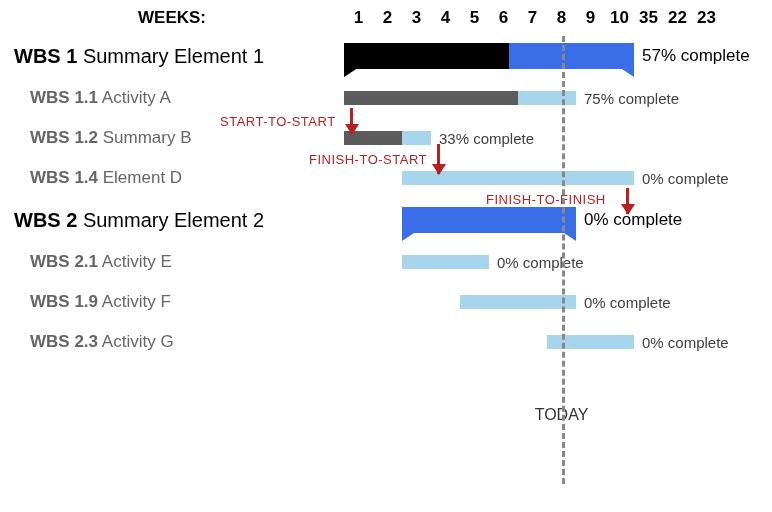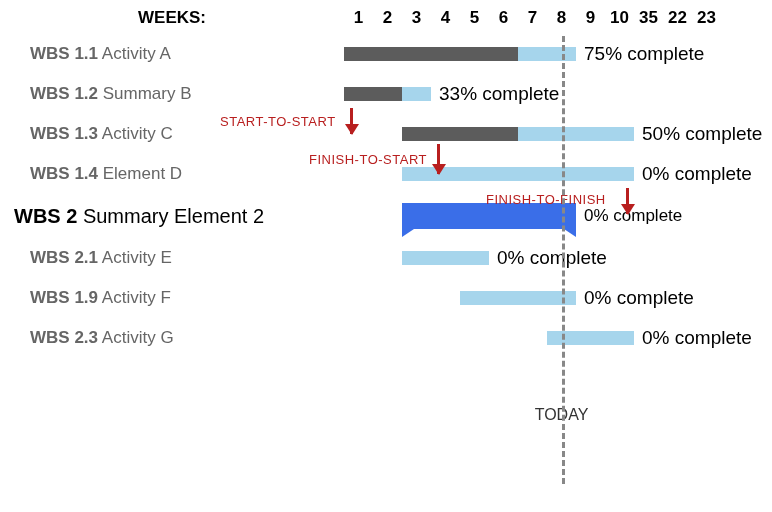--- a/index.html
+++ b/index.html
@@ -94,22 +94,22 @@
     width: 0; height: 0;
     border-top: 8px solid #000;
     border-right: 12px solid transparent;
   }
   .bar.summary::after {
     right: 0;
     border-left: 12px solid transparent;
   }
   .pct {
     position: absolute;
-    font-size: 19px;
-    color: #000000;
+    font-size: 15px;
+    color: #404040;
     white-space: nowrap;
     transform: translateY(-50%);
     top: 50%;
   }
   .pct.black { color: #000; font-size: 17px; }
   .today-line {
     position: absolute;
     top: 36px;
     bottom: 28px;
     border-left: 3px dashed #888;
@@ -162,48 +162,49 @@
       <span class="week-tick">8</span>
       <span class="week-tick">9</span>
       <span class="week-tick">10</span>
       <span class="week-tick">35</span>
       <span class="week-tick">22</span>
       <span class="week-tick">23</span>
     </div>
 </div>
 
 <div id="rows">
+    <div class="row summary">
+      <div class="label-col summary"><span class="wbs">WBS 1</span><span class="activity-name"> Summary Element 1</span></div>
+      <div class="chart-col">
+        <div class="bar summary" style="left: 0px; width: 290px;">
+          <div class="prog" style="width: 57%;"></div>
+          <span class="lflag"></span>
+        </div>
+        <div class="pct black" style="left: 298px;">57% complete</div>
+      </div>
+    </div>
     <div class="row">
       <div class="label-col"><span class="wbs">WBS 1.1</span><span class="activity-name"> Activity A</span></div>
       <div class="chart-col">
         <div class="bar" style="left: 0px; width: 232px;">
           <div class="prog" style="width: 75%;"></div>
         </div>
         <div class="pct" style="left: 240px;">75% complete</div>
       </div>
     </div>
     <div class="row">
       <div class="label-col"><span class="wbs">WBS 1.2</span><span class="activity-name"> Summary B</span></div>
       <div class="chart-col">
         <div class="bar" style="left: 0px; width: 87px;">
           <div class="prog" style="width: 67%;"></div>
         </div>
         <div class="pct" style="left: 95px;">33% complete</div>
       </div>
     </div>
     <div class="row">
-      <div class="label-col"><span class="wbs">WBS 1.3</span><span class="activity-name"> Activity C</span></div>
-      <div class="chart-col">
-        <div class="bar" style="left: 58px; width: 232px;">
-          <div class="prog" style="width: 50%;"></div>
-        </div>
-        <div class="pct" style="left: 298px;">50% complete</div>
-      </div>
-    </div>
-    <div class="row">
       <div class="label-col"><span class="wbs">WBS 1.4</span><span class="activity-name"> Element D</span></div>
       <div class="chart-col">
         <div class="bar" style="left: 58px; width: 232px;"></div>
         <div class="pct" style="left: 298px;">0% complete</div>
       </div>
     </div>
     <div class="row summary">
       <div class="label-col summary"><span class="wbs">WBS 2</span><span class="activity-name"> Summary Element 2</span></div>
       <div class="chart-col">
         <div class="bar summary" style="left: 58px; width: 174px;"></div>

